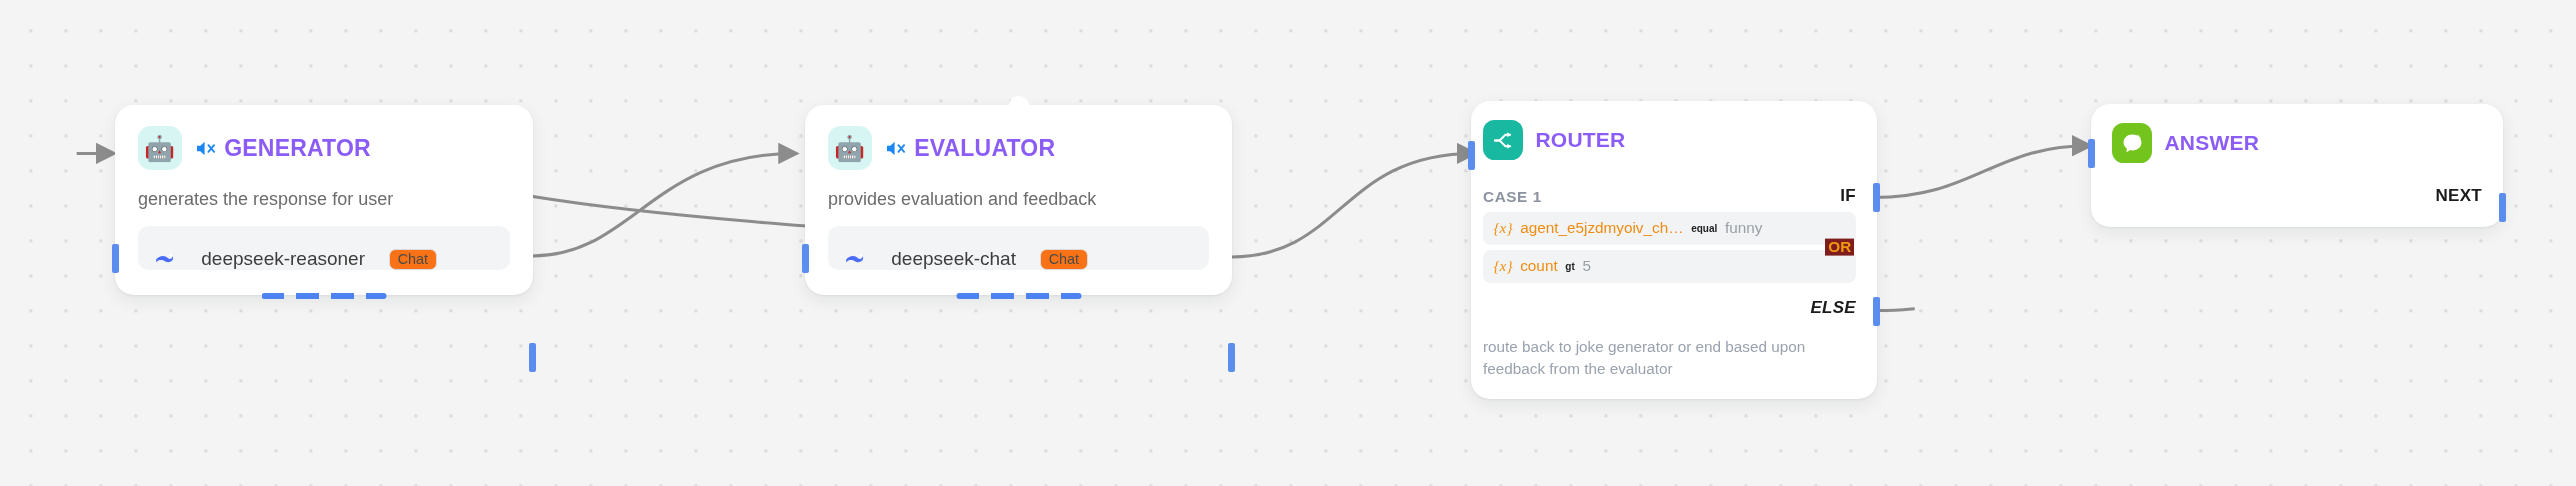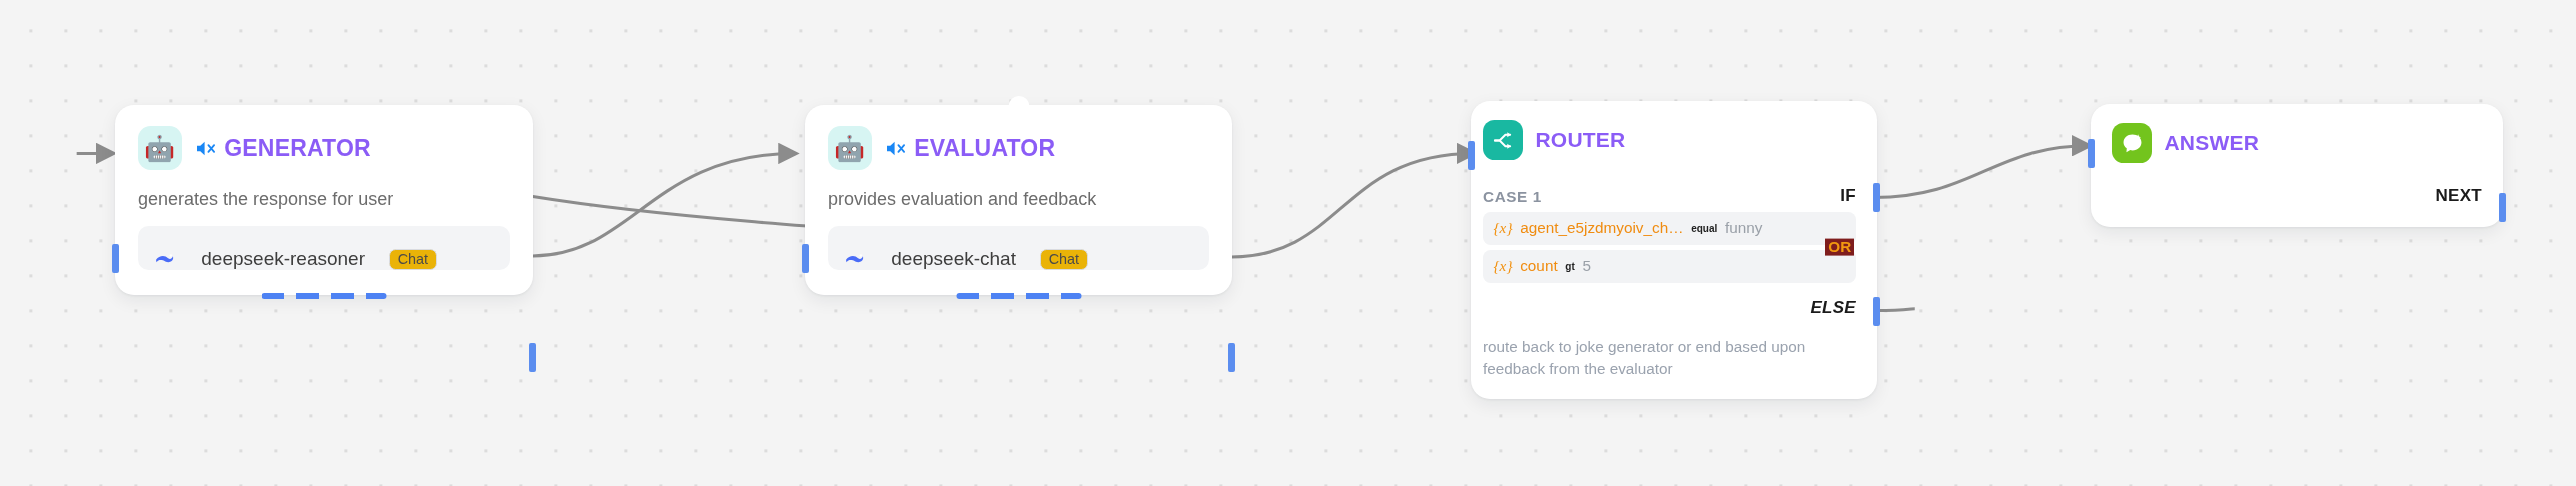--- a/index.html
+++ b/index.html
@@ -103,21 +103,21 @@
     font-size: 19px;
     color: #3d3d3d;
     white-space: nowrap;
   }
   .model-badge {
     font-size: 14.4px;
     color: #4a4a4a;
     border: 1px solid #d9dbe0;
     border-radius: 6.7px;
     padding: 1.9px 7.7px;
-    background: #eab308;
+    background: #f97316;
     white-space: nowrap;
   }
 
   
   .run-dash {
     position: absolute;
     left: 50%;
     transform: translateX(-50%);
     bottom: -3.8px;
     width: 125px;

